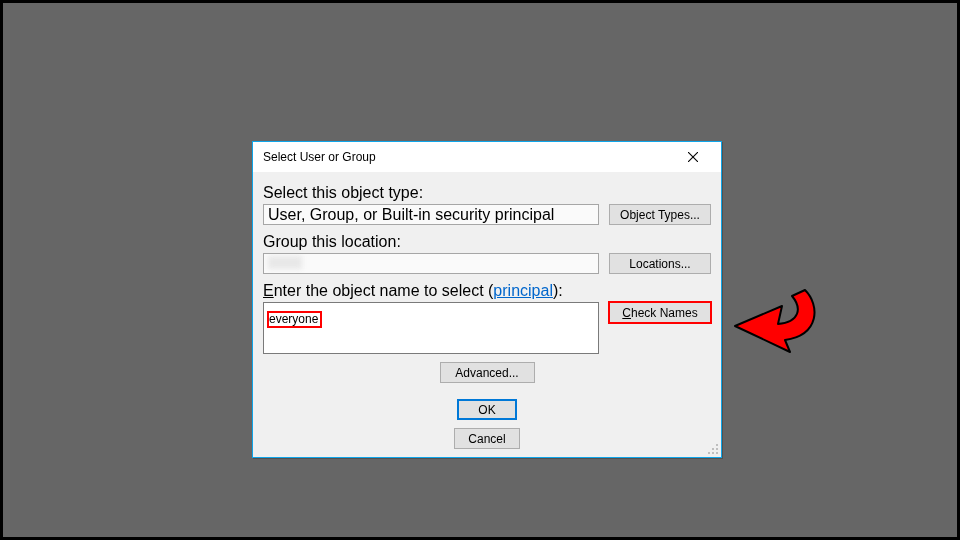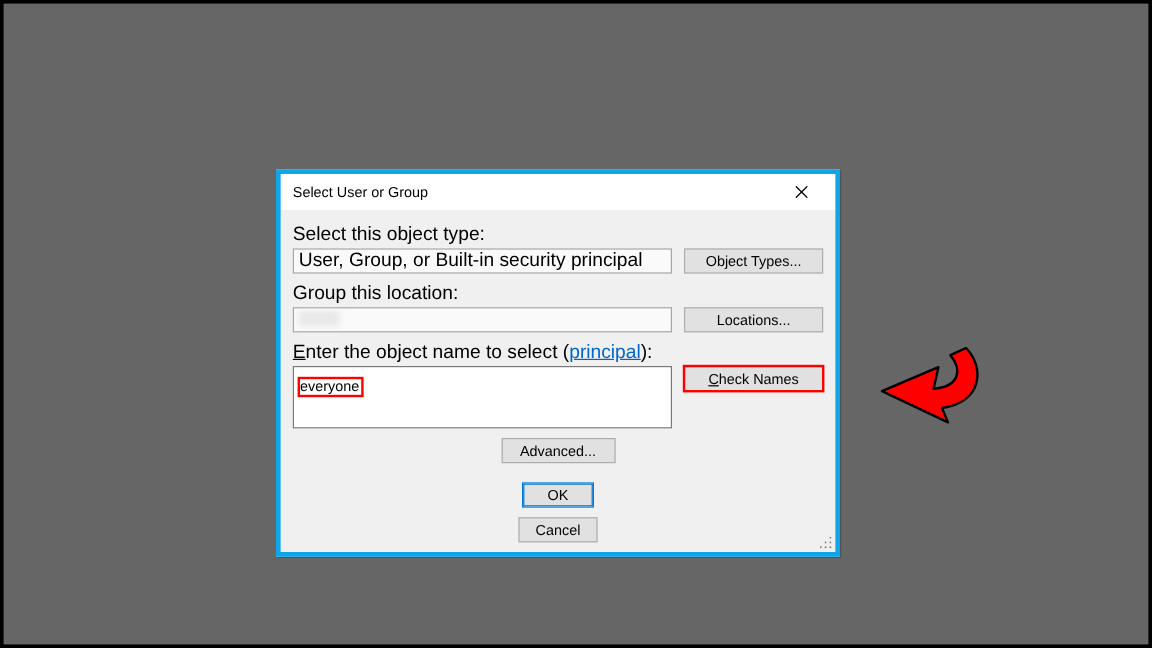--- a/index.html
+++ b/index.html
@@ -13,25 +13,25 @@
     position: relative;
     overflow: hidden;
   }
   .bg {
     position: absolute;
     left: 3px; top: 3px; right: 3px; bottom: 3px;
     background: #666666;
   }
   .dialog {
     position: absolute;
-    left: 230px;
+    left: 252px;
     top: 141px;
     width: 470px;
     background: #ffffff;
-    border: 4px solid #0ea5e9;
+    border: 1px solid #0ea5e9;
     box-shadow: 1px 1px 0 rgba(0,0,0,0.2);
   }
   .titlebar {
     height: 30px;
     display: flex;
     align-items: center;
     padding: 0 8px 0 10px;
     background: #ffffff;
   }
   .titlebar .title {
@@ -72,21 +72,21 @@
     background: #fafafa;
     border: 1px solid #a6a6a6;
     padding: 2px 4px;
     font-size: 16px;
     color: #000;
     line-height: 15px;
     white-space: nowrap;
     overflow: hidden;
   }
   .side-btn, .btn {
-    width: 116px;
+    width: 102px;
     height: 21px;
     background: #e1e1e1;
     border: 1px solid #adadad;
     font-size: 12px;
     color: #000;
     padding: 0;
     cursor: default;
     display: flex;
     align-items: center;
     justify-content: center;

